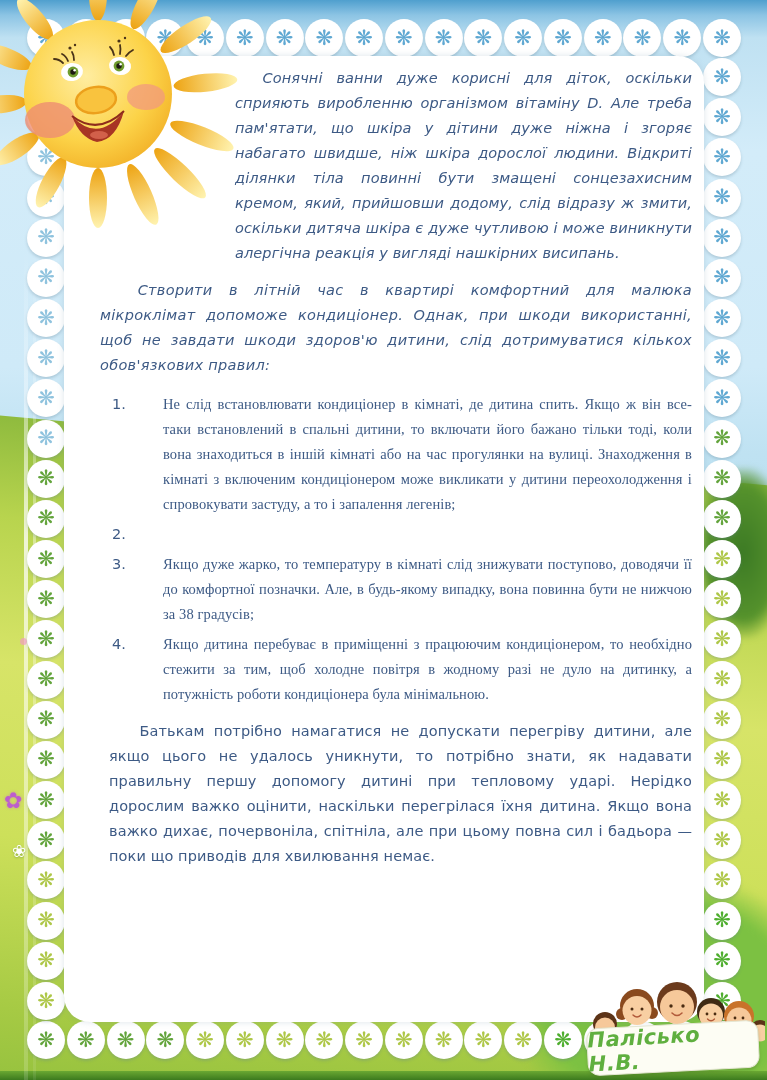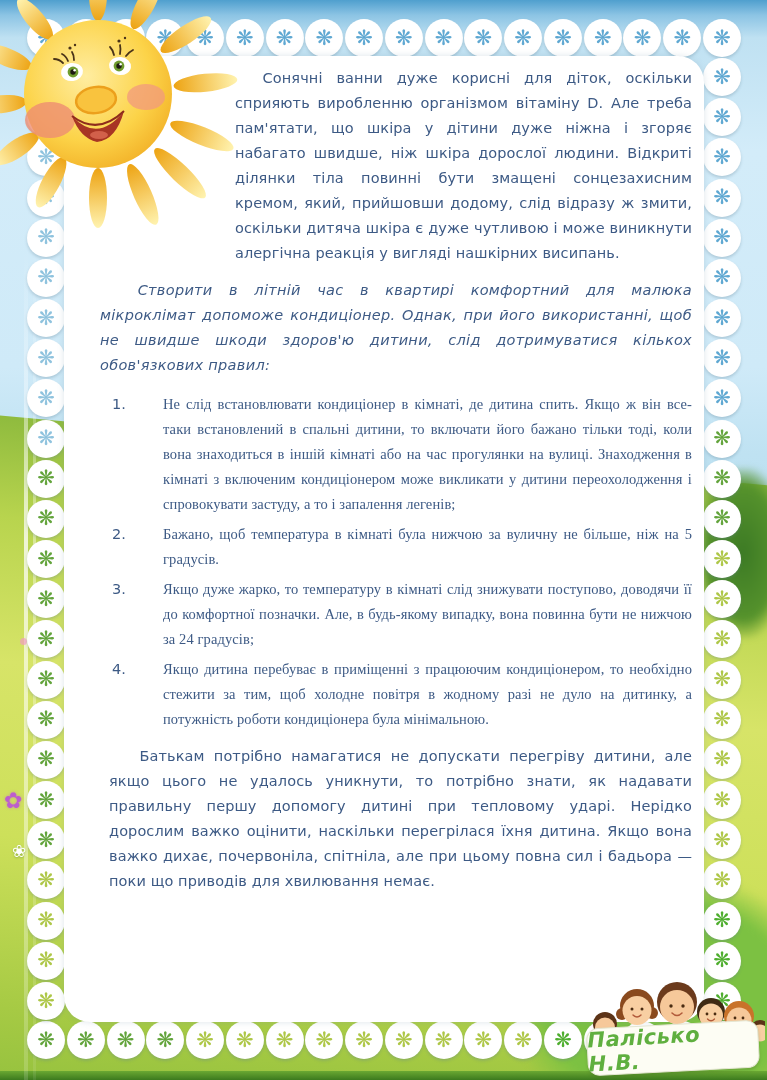--- a/index.html
+++ b/index.html
@@ -60,21 +60,21 @@
   .page{
     position:absolute; left:64px; top:56px; width:640px; height:966px;
     background:#ffffff; border-radius:26px; z-index:3;
     box-shadow:0 0 6px rgba(120,150,170,.25);
   }
   .content{
     position:absolute; left:36px; top:10px; width:592px;
     color:#3d5a85; font-size:14.5px; line-height:25px;
     text-align:justify; letter-spacing:.1px;
   }
-  .para1{margin:0 0 12px 135px; text-indent:1.9em;}
+  .para1{margin:0 0 12px 135px; text-indent:1.9em;font-style:italic;}
   .para2{margin:0 0 14px 0; font-style:italic; text-indent:2.6em; letter-spacing:.3px;}
   .rules{margin:0;}
   .rule{display:flex; margin-bottom:5px;}
   .rule-num{flex:0 0 63px; padding-left:12px; box-sizing:border-box; text-align:left;}
   .rule-text{flex:1; text-align:justify;font-family:Liberation Serif, serif;}
   .para3{margin:12px 0 0 9px; text-indent:2.1em;}
 
   
   .sun{position:absolute; left:-8px; top:-6px; width:246px; height:246px; z-index:7;}
 
@@ -188,33 +188,32 @@
       <span class="scallop" style="left: 703px; top: 821.304px; color: rgb(174, 199, 72);">❋</span>
       <span class="scallop" style="left: 703px; top: 861.478px; color: rgb(174, 199, 72);">❋</span>
       <span class="scallop" style="left: 703px; top: 901.652px; color: rgb(79, 174, 47);">❋</span>
       <span class="scallop" style="left: 703px; top: 941.826px; color: rgb(79, 174, 47);">❋</span>
       <span class="scallop" style="left: 703px; top: 982px; color: rgb(79, 174, 47);">❋</span>
     </div>
 
   <div class="page">
     <div class="content">
       <p class="para1">Сонячні ванни дуже корисні для діток, оскільки сприяють виробленню організмом вітаміну D. Але треба пам'ятати, що шкіра у дітини дуже ніжна і згоряє набагато швидше, ніж шкіра дорослої людини. Відкриті ділянки тіла повинні бути змащені сонцезахисним кремом, який, прийшовши додому, слід відразу ж змити, оскільки дитяча шкіра є дуже чутливою і може виникнути алергічна реакція у вигляді нашкірних висипань.</p>
-      <p class="para2">Створити в літній час в квартирі комфортний для малюка мікроклімат допоможе кондиціонер. Однак, при його використанні, щоб не швидше шкоди здоров'ю дитини, слід дотримуватися кількох обов'язкових правил:</p>
+      <p class="para2">Створити в літній час в квартирі комфортний для малюка мікроклімат допоможе кондиціонер. Однак, при шкоди використанні, щоб не завдати шкоди здоров'ю дитини, слід дотримуватися кількох обов'язкових правил:</p>
       <div class="rules">
         <div class="rule">
           <span class="rule-num">1.</span>
           <span class="rule-text">Не слід встановлювати кондиціонер в кімнаті, де дитина спить. Якщо ж він все-таки встановлений в спальні дитини, то включати його бажано тільки тоді, коли вона знаходиться в іншій кімнаті або на час прогулянки на вулиці. Знаходження в кімнаті з включеним кондиціонером може викликати у дитини переохолодження і спровокувати застуду, а то і запалення легенів;</span>
         </div>
         <div class="rule">
           <span class="rule-num">2.</span>
-          <span class="rule-text">Бажано, щоб температура в кімнаті була нижчою за вуличну не більше, ніж на 5 градусів.</span>
         </div>
         <div class="rule">
           <span class="rule-num">3.</span>
-          <span class="rule-text">Якщо дуже жарко, то температуру в кімнаті слід знижувати поступово, доводячи її до комфортної позначки. Але, в будь-якому випадку, вона повинна бути не нижчою за 24 градусів;</span>
+          <span class="rule-text">Якщо дуже жарко, то температуру в кімнаті слід знижувати поступово, доводячи її до комфортної позначки. Але, в будь-якому випадку, вона повинна бути не нижчою за 38 градусів;</span>
         </div>
         <div class="rule">
           <span class="rule-num">4.</span>
           <span class="rule-text">Якщо дитина перебуває в приміщенні з працюючим кондиціонером, то необхідно стежити за тим, щоб холодне повітря в жодному разі не дуло на дитинку, а потужність роботи кондиціонера була мінімальною.</span>
         </div>
       </div>
       <p class="para3">Батькам потрібно намагатися не допускати перегріву дитини, але якщо цього не удалось уникнути, то потрібно знати, як надавати правильну першу допомогу дитині при тепловому ударі. Нерідко дорослим важко оцінити, наскільки перегрілася їхня дитина. Якщо вона важко дихає, почервоніла, спітніла, але при цьому повна сил і бадьора — поки що приводів для хвилювання немає.</p>
     </div>
   </div>
 

